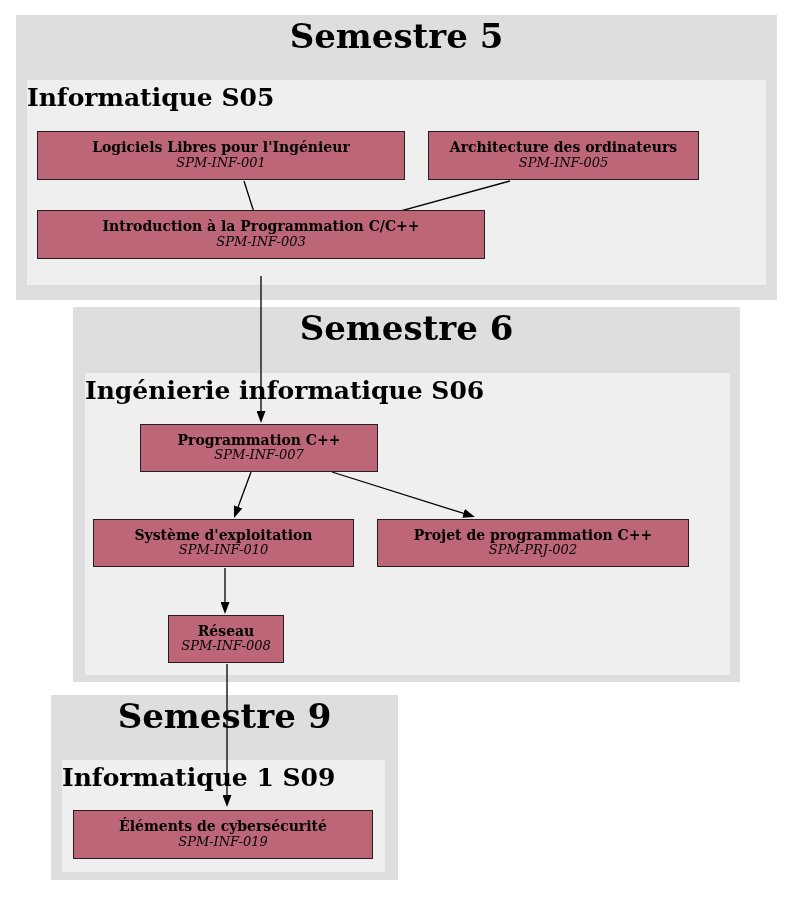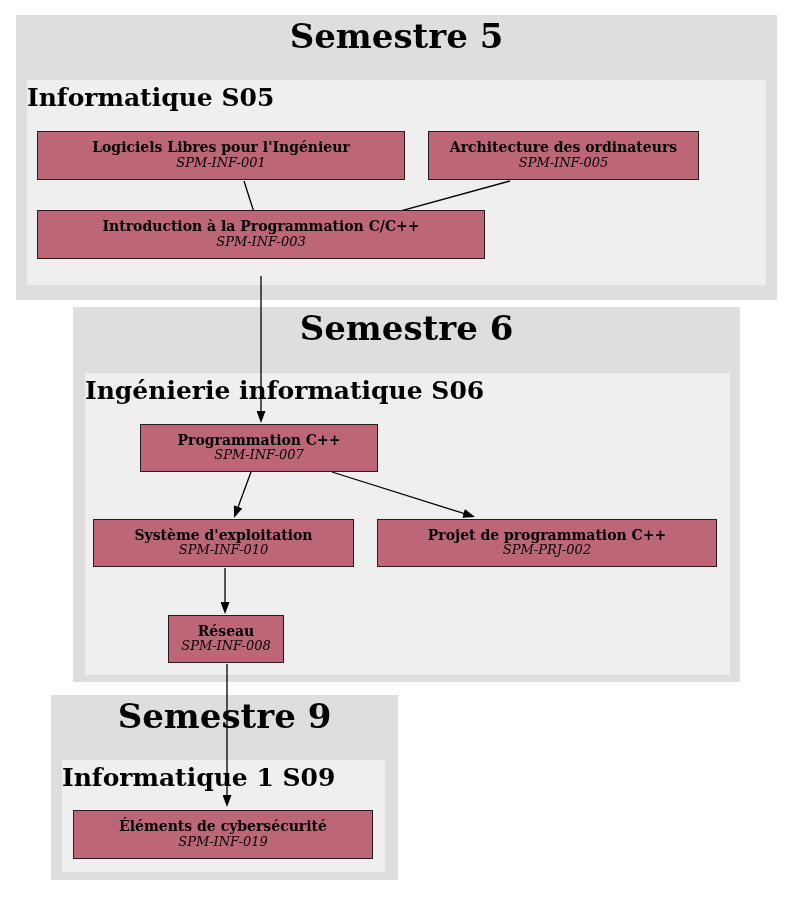--- a/index.html
+++ b/index.html
@@ -85,21 +85,21 @@
 <div class="node" style="left:140px;top:424px;width:238px;height:48px">
   <div class="node-title">Programmation C++</div>
   <div class="node-code">SPM-INF-007</div>
 </div>
 
 <div class="node" style="left:93px;top:519px;width:261px;height:48px">
   <div class="node-title">Système d'exploitation</div>
   <div class="node-code">SPM-INF-010</div>
 </div>
 
-<div class="node" style="left:377px;top:519px;width:340px;height:48px">
+<div class="node" style="left:377px;top:519px;width:312px;height:48px">
   <div class="node-title">Projet de programmation C++</div>
   <div class="node-code">SPM-PRJ-002</div>
 </div>
 
 <div class="node" style="left:168px;top:615px;width:116px;height:48px">
   <div class="node-title">Réseau</div>
   <div class="node-code">SPM-INF-008</div>
 </div>
 
 <div class="node" style="left:73px;top:810px;width:300px;height:49px">

